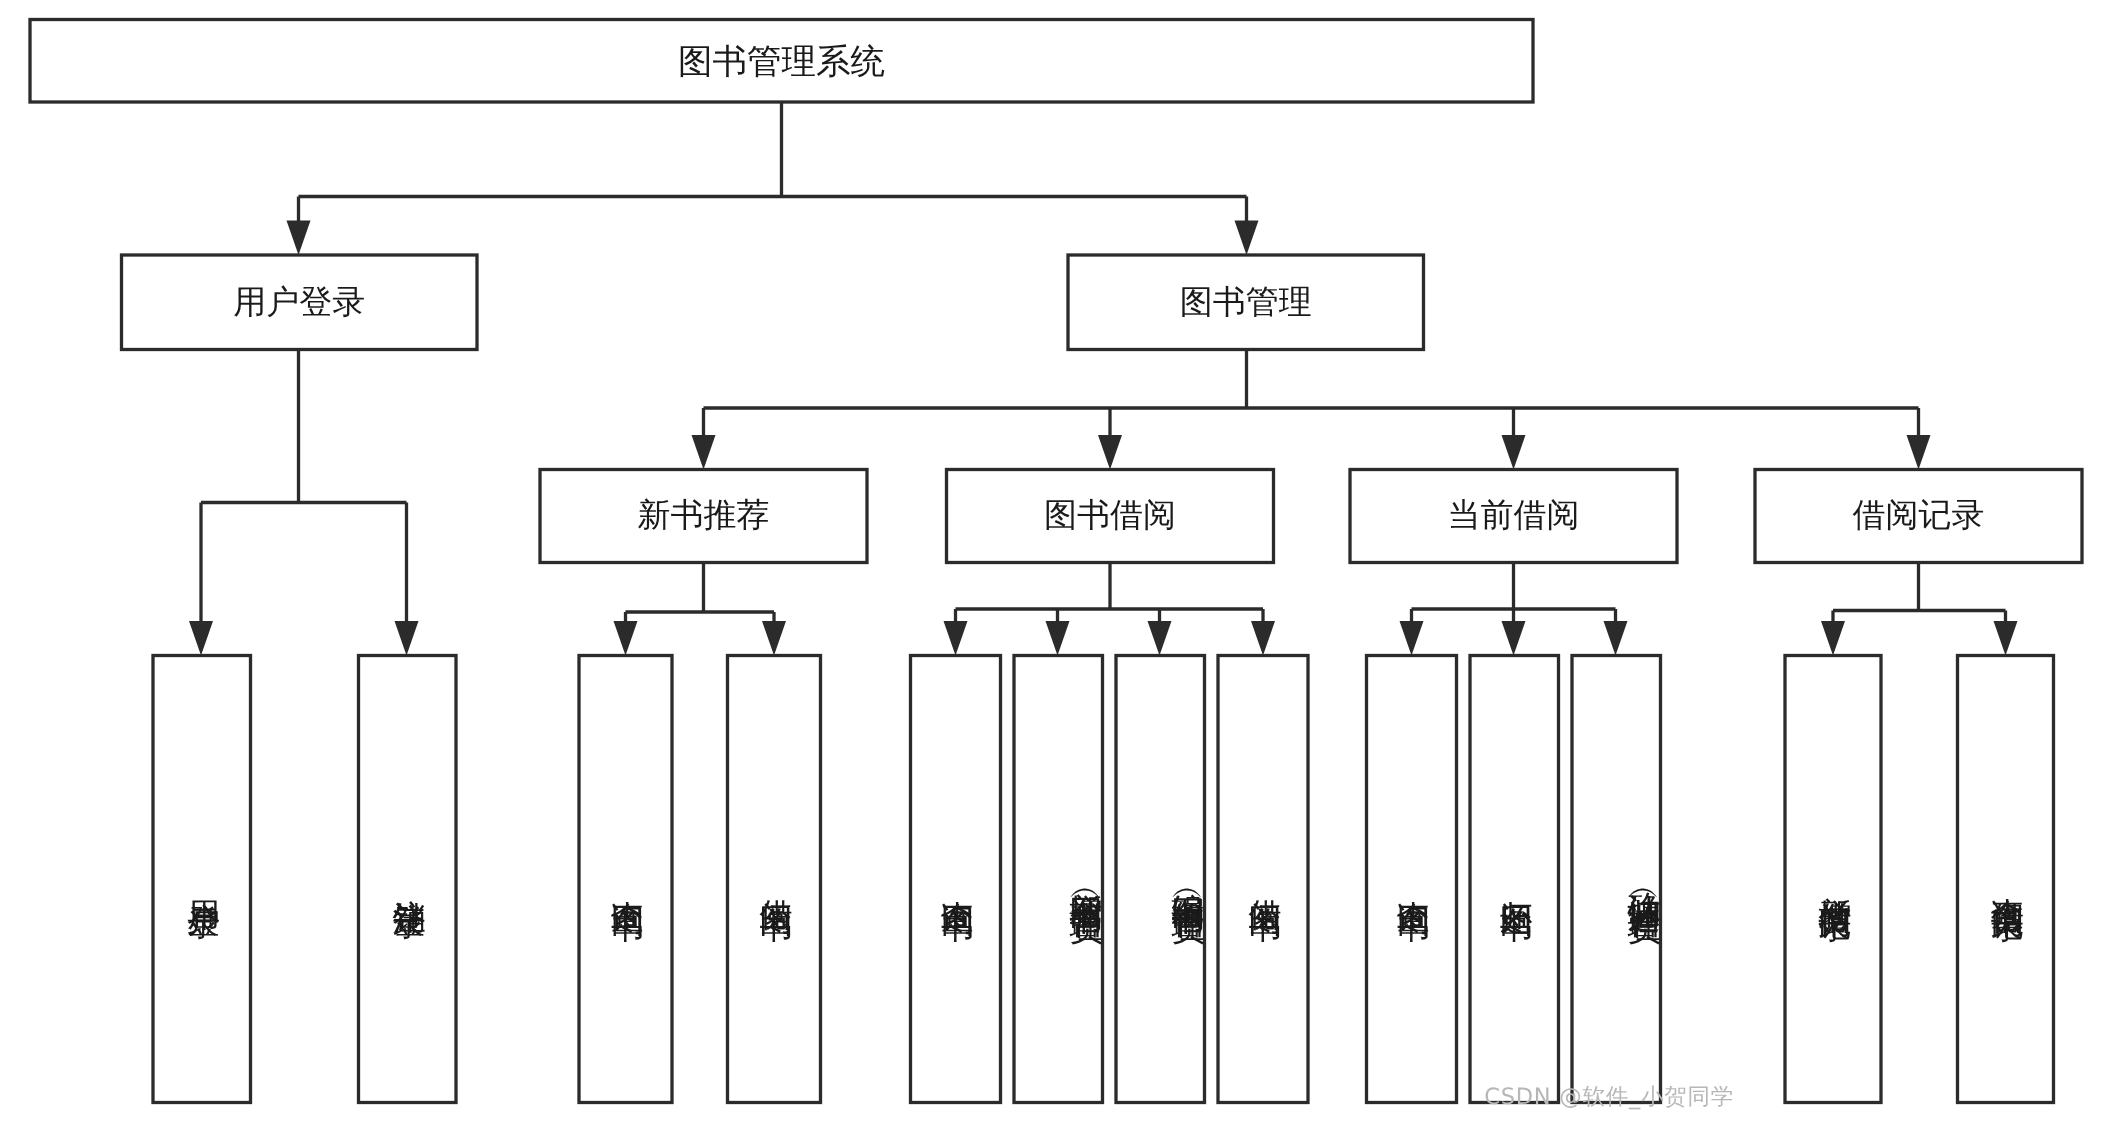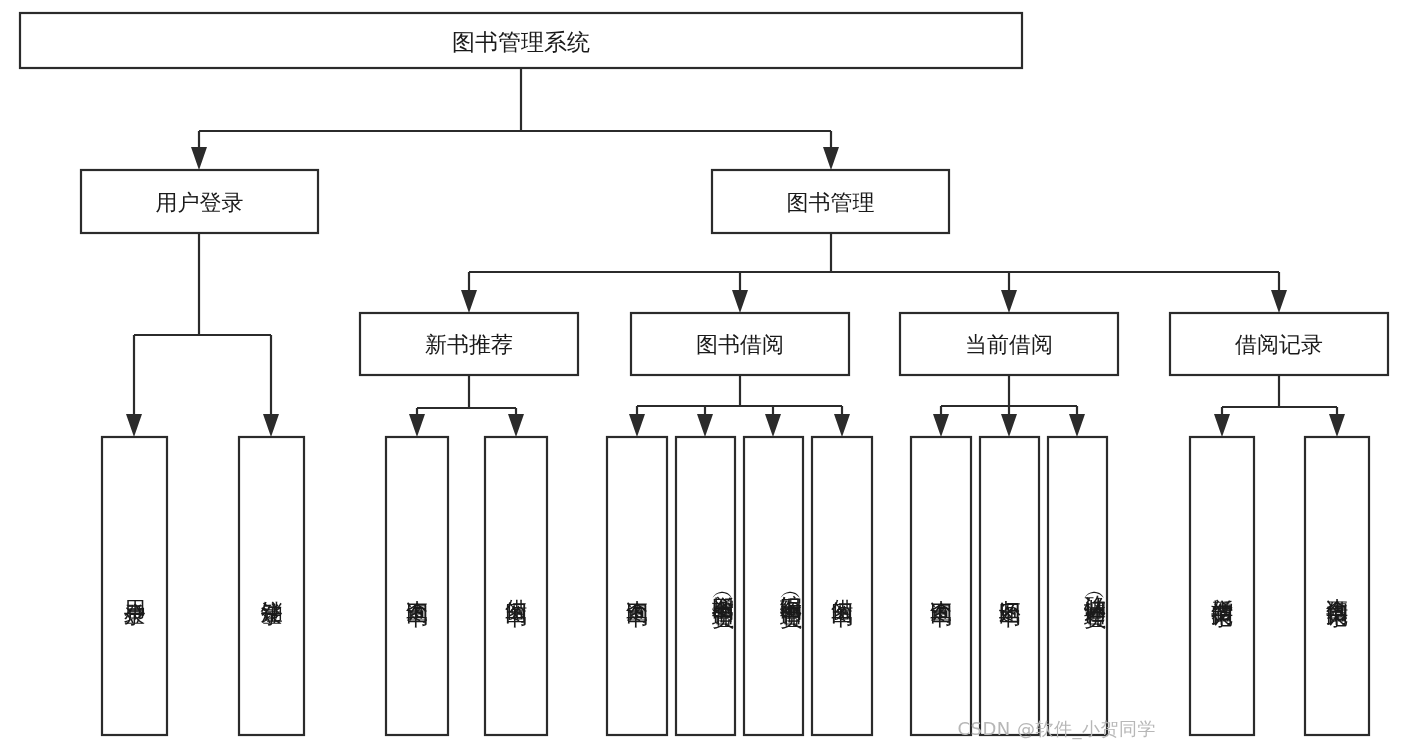--- a/index.html
+++ b/index.html
@@ -70,21 +70,21 @@
     justify-content: center;
     text-align: center;
     white-space: nowrap;
     pointer-events: none;
   }
   .watermark {
     position: absolute;
     right: 10px;
     bottom: 6px;
     font-family: "DejaVu Sans", "Liberation Sans", sans-serif;
-    font-size: 18px;
+    font-size: 15px;
     color: #b7b7b7;
     letter-spacing: 0.5px;
     white-space: nowrap;
   }
 </style>
 </head>
 <body>
 
 <div id="diagram-root">
 

